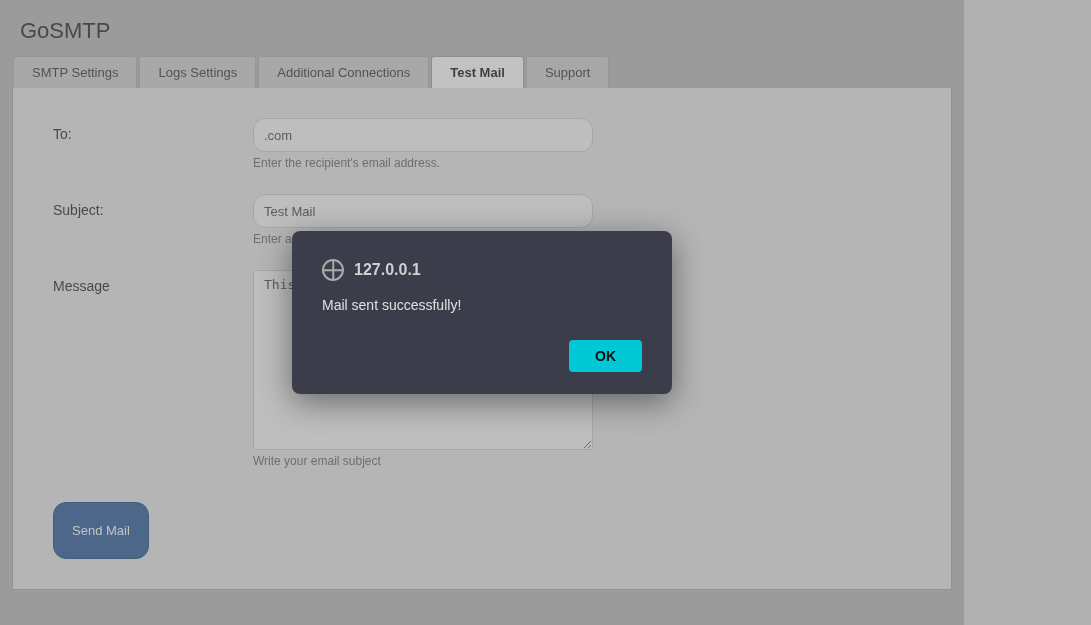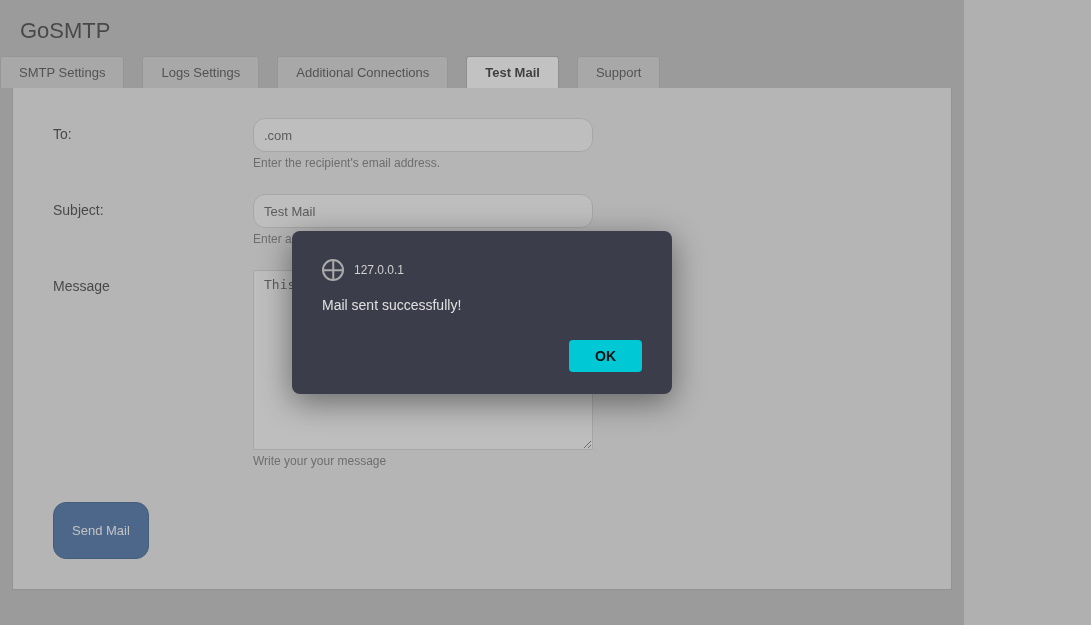--- a/index.html
+++ b/index.html
@@ -19,22 +19,22 @@
     }
     .app-title {
       font-size: 22px;
       font-weight: 500;
       color: #222;
       padding: 18px 20px 12px 20px;
     }
     .tabs-bar {
       display: flex;
       flex-direction: row;
-      padding: 0 0;
-      gap: 16px;
+      padding: 0 13px;
+      gap: 0;
       border-bottom: none;
     }
     .tab {
       padding: 8px 18px;
       background: #d0d0d0;
       border: 1px solid #b0b0b0;
       border-bottom: none;
       cursor: pointer;
       font-size: 13px;
       color: #333;
@@ -165,22 +165,22 @@
       display: block;
       width: 1.5px;
       height: 100%;
       background: #aaa;
       position: absolute;
       left: 50%;
       transform: translateX(-50%);
     }
     .dialog-ip {
       color: #d0d0d0;
-      font-size: 12px;
-      font-weight: 400;
+      font-size: 16px;
+      font-weight: 700;
     }
     .dialog-message {
       color: #e0e0e0;
       font-size: 14px;
       margin-bottom: 27px;
     }
     .dialog-footer {
       display: flex;
       justify-content: flex-end;
     }
@@ -226,21 +226,21 @@
         <input class="form-input" type="text" value="Test Mail" style="">
         <span class="form-hint">Enter a subject for yo</span>
       </div>
     </div>
 
     
     <div class="form-row">
       <div class="form-label">Message</div>
       <div class="form-field">
         <textarea class="form-textarea" style="">This is a test mail!</textarea>
-        <span class="form-hint">Write your your message</span>
+        <span class="form-hint">Write your email subject</span>
       </div>
     </div>
 
     
     <button class="send-mail-btn">Send Mail</button>
   </div>
 
   <div class="overlay">
     <div class="dialog">
       <div class="dialog-header">

